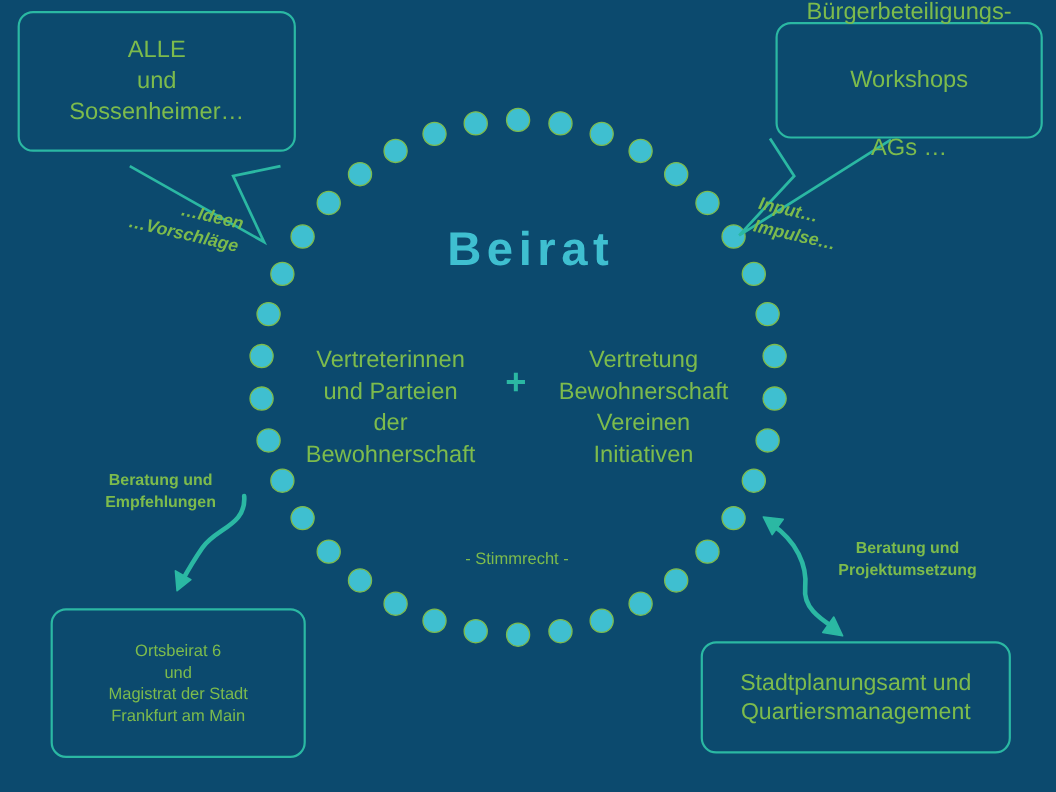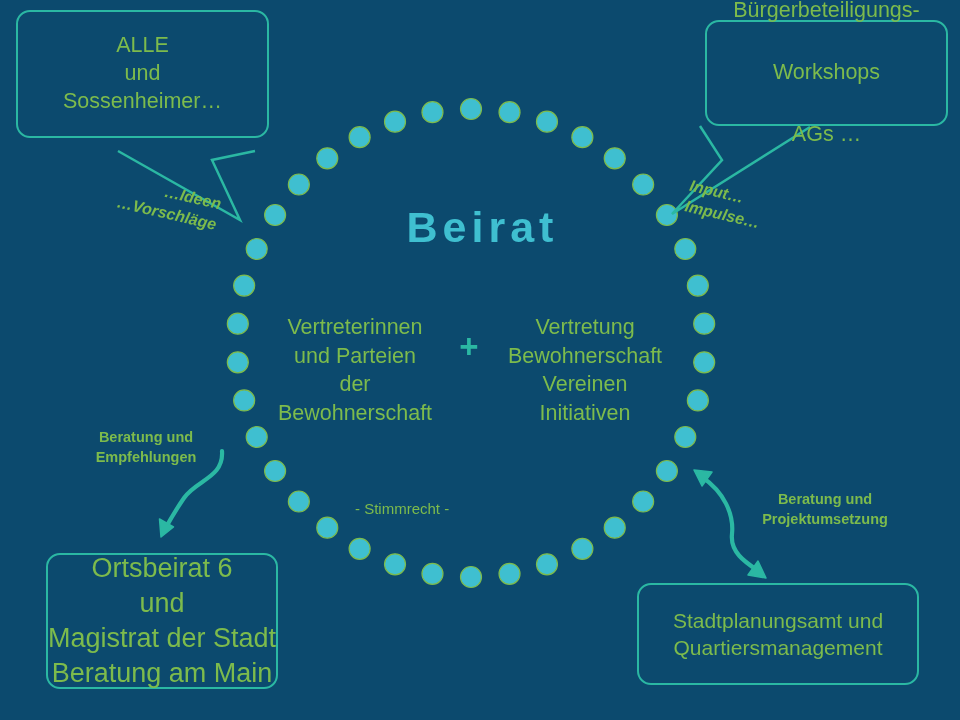--- a/index.html
+++ b/index.html
@@ -62,21 +62,21 @@
     width: 243px;
     height: 106px;
     font-size: 21.5px;
     gap: 34px;
   }
   #box-ortsbeirat {
     left: 46px;
     top: 553px;
     width: 232px;
     height: 136px;
-    font-size: 27px;
+    font-size: 15px;
   }
   #box-stadtplanung {
     left: 637px;
     top: 583px;
     width: 282px;
     height: 102px;
     font-size: 21px;
   }
 
   
@@ -118,21 +118,21 @@
     font-size: 33px;
     font-weight: bold;
     color: #2BB8A3;
     line-height: 1;
   }
   #stimmrecht {
     position: absolute;
     left: 355px;
     top: 500px;
     width: 230px;
-    text-align: left;
+    text-align: center;
     font-size: 15px;
     color: #7DBB4C;
   }
 
   
   .tilt-note {
     position: absolute;
     color: #7DBB4C;
     font-weight: bold;
     font-style: italic;
@@ -245,21 +245,21 @@
   <div class="callout" id="box-workshops">
     <span class="line">Bürgerbeteiligungs-</span>
     <span class="line">Workshops</span>
     <span class="line">AGs …</span>
   </div>
 
   <div class="callout" id="box-ortsbeirat">
     <span class="line">Ortsbeirat 6</span>
     <span class="line">und</span>
     <span class="line">Magistrat der Stadt</span>
-    <span class="line">Beratung am Main</span>
+    <span class="line">Frankfurt am Main</span>
   </div>
 
   <div class="callout" id="box-stadtplanung">
     <span class="line">Stadtplanungsamt und</span>
     <span class="line">Quartiersmanagement</span>
   </div>
 
   <div id="beirat-title">Beirat</div>
 
   <div class="pillar" id="pillar-left">

